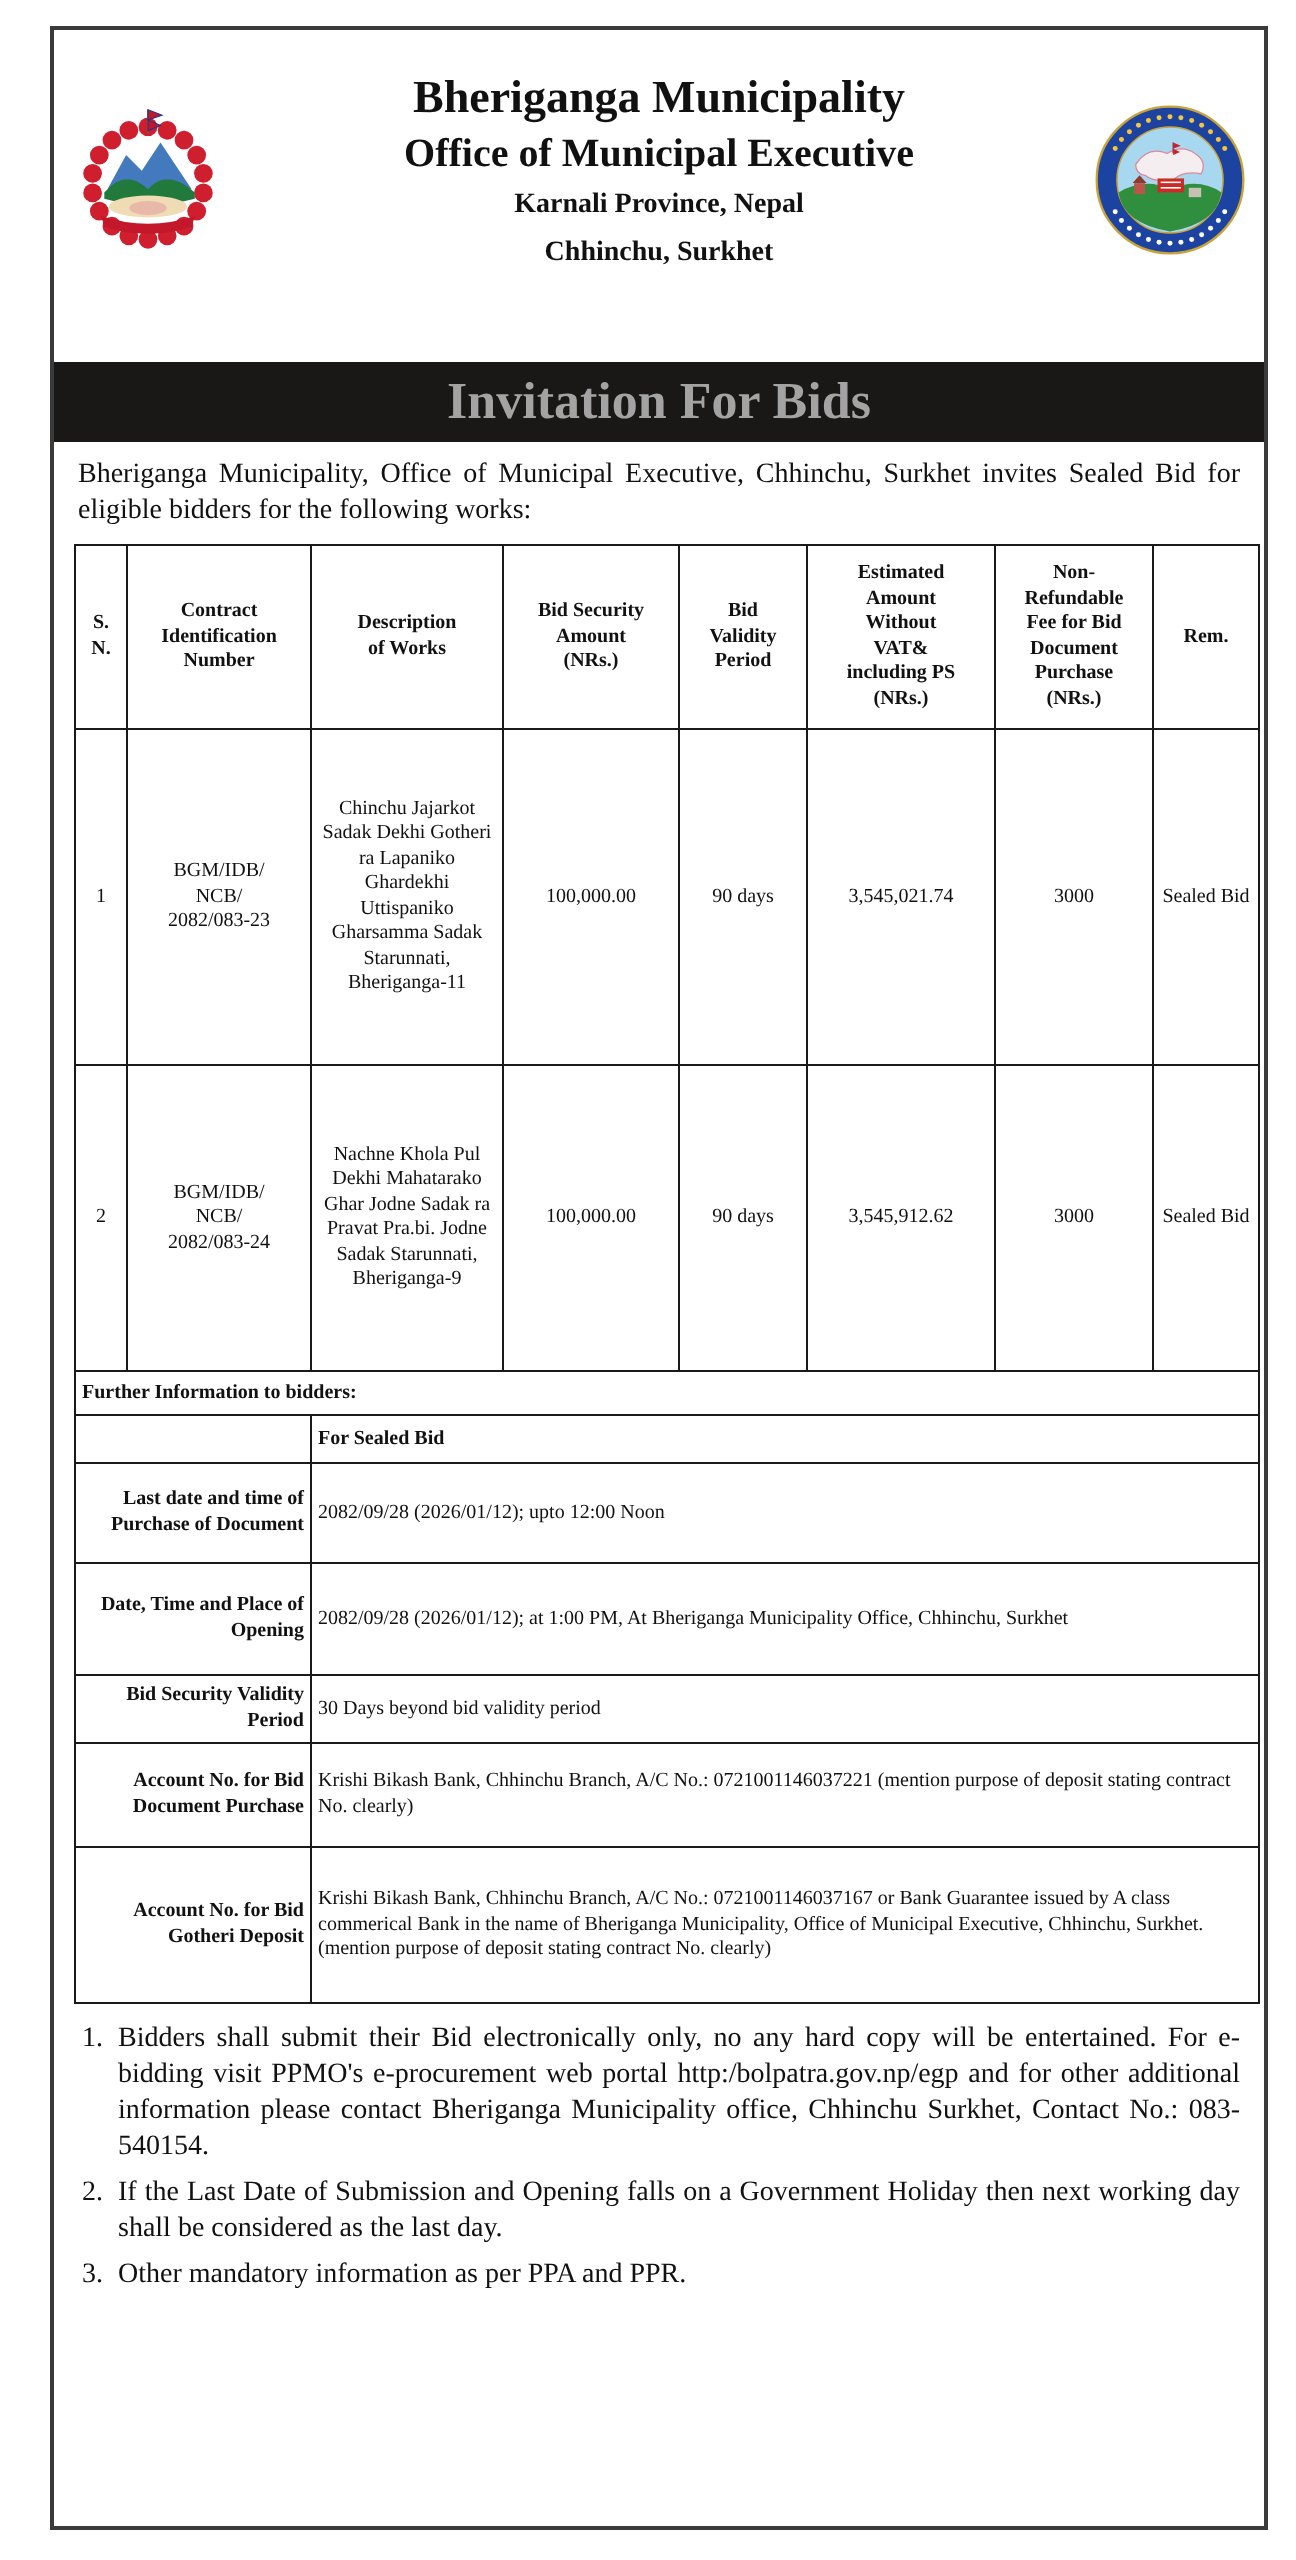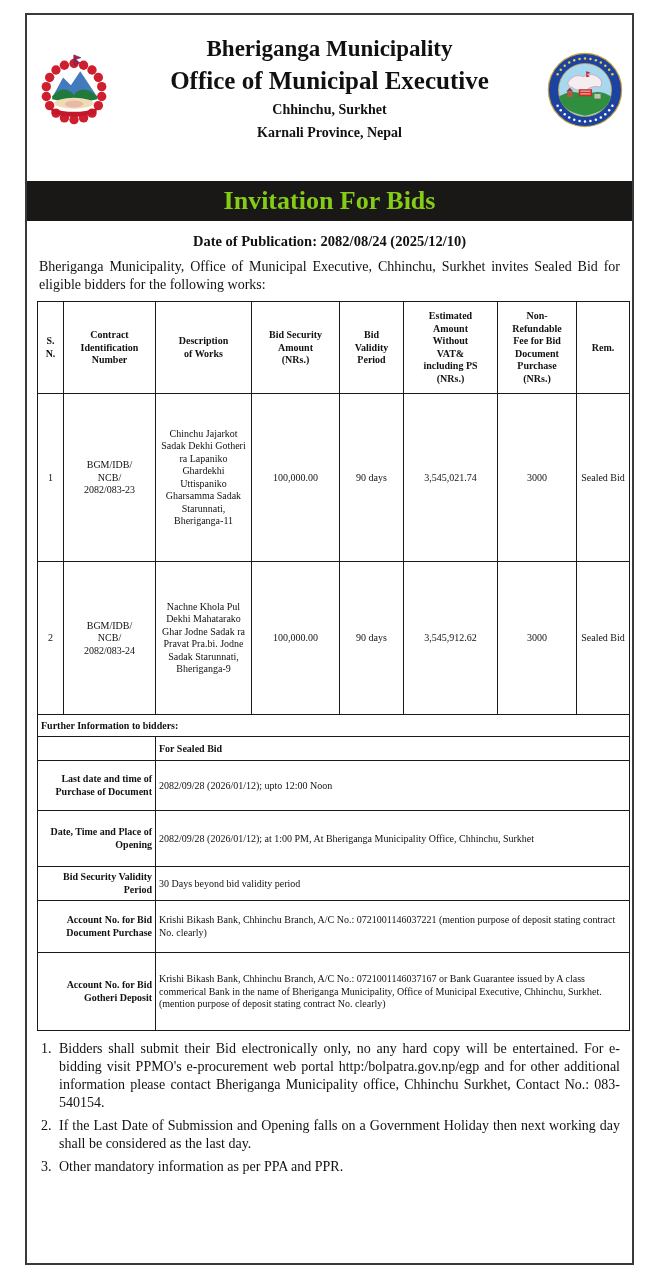--- a/index.html
+++ b/index.html
@@ -7,24 +7,24 @@
        font-family:"Liberation Serif","DejaVu Serif",serif;color:#111;}
   .doc-border{position:absolute;left:25px;top:13px;width:609px;height:1252px;
               border:2px solid #3a3a3a;background:#fff;overflow:hidden;box-sizing:border-box;}
   
   .header{display:flex;align-items:flex-start;justify-content:flex-end;
           padding:18px 8px 0 8px;height:142px;}
   .logo{width:78px;height:86px;flex:0 0 auto;margin-top:14px;}
   .logo svg{width:100%;height:100%;display:block;}
   .header-text{flex:1;text-align:center;padding-top:2px;}
   .muni-title{font-size:23px;font-weight:bold;line-height:1.25;}
-  .office-title{font-size:25px;font-weight:bold;line-height:1.35;}
+  .office-title{font-size:20px;font-weight:bold;line-height:1.35;}
   .addr{font-size:14px;font-weight:bold;line-height:1.7;}
   
-  .banner{background:#1a1717;color:#84cc16;text-align:center;height:40px;line-height:40px;
+  .banner{background:#1a1717;color:#a3a3a3;text-align:center;height:40px;line-height:40px;
           font-size:26px;font-weight:bold;margin-top:6px;}
   .pub-date{text-align:center;font-weight:bold;font-size:14.5px;margin-top:12px;}
   .intro{font-size:14px;line-height:1.3;text-align:justify;margin:8px 12px 0 12px;}
   
   table.bids{border-collapse:collapse;width:592px;margin:7px 0 0 10px;table-layout:fixed;}
   table.bids th,table.bids td{border:1px solid #1a1a1a;font-size:10px;line-height:1.25;
           vertical-align:middle;padding:2px 3px;box-sizing:border-box;overflow:hidden;}
   table.bids th{font-weight:bold;text-align:center;}
   td.c{text-align:center;}
   .pre{white-space:pre-line;}
@@ -78,22 +78,22 @@
         <ellipse cx="50" cy="68" rx="12" ry="4.5" fill="#e8b9a8"></ellipse>
         <path d="M20,73 Q50,83 80,73 L78,80 Q50,89 22,80 Z" fill="#c3172b"></path>
         <line x1="50" y1="5" x2="50" y2="20" stroke="#8a5a2b" stroke-width="1.2"></line>
         <path d="M50,5 L59,8.5 L50,11.5 L58,15 L50,18.5 Z" fill="#c3172b" stroke="#27348b" stroke-width="0.7"></path>
       </svg>
     </div>
 
     <div class="header-text">
       <div class="muni-title">Bheriganga Municipality</div>
       <div class="office-title">Office of Municipal Executive</div>
+      <div class="addr">Karnali Province, Nepal</div>
       <div class="addr">Chhinchu, Surkhet</div>
-      <div class="addr">Karnali Province, Nepal</div>
     </div>
 
     <div class="logo">
       <svg viewBox="0 0 100 100" aria-hidden="true">
         <circle cx="50" cy="50" r="47" fill="#1d43a0"></circle>
         <circle cx="50" cy="50" r="47" fill="none" stroke="#caa23a" stroke-width="1.5"></circle>
         <g fill="#f3c73f">
           <circle cx="85.1" cy="29.8" r="1.6"></circle>
             <circle cx="81" cy="24" r="1.6"></circle>
             <circle cx="76" cy="19" r="1.6"></circle>
@@ -135,21 +135,20 @@
         <line x1="52" y1="26" x2="52" y2="33" stroke="#555555" stroke-width="0.8"></line>
         <path d="M52,26 L57,28 L52,30 L56.5,32 L52,34 Z" fill="#d02030"></path>
       </svg>
     </div>
   </div>
 
   <div class="banner">
     <span>Invitation For Bids</span>
   </div>
 
-  <div class="pub-date">Date of Publication: 2082/08/24 (2025/12/10)</div>
 
   <p class="intro">Bheriganga Municipality, Office of Municipal Executive, Chhinchu, Surkhet invites Sealed Bid for eligible bidders for the following works:</p>
 
   <table class="bids">
     <colgroup>
       <col style="width:26px">
         <col style="width:92px">
         <col style="width:96px">
         <col style="width:88px">
       <col style="width:64px">

